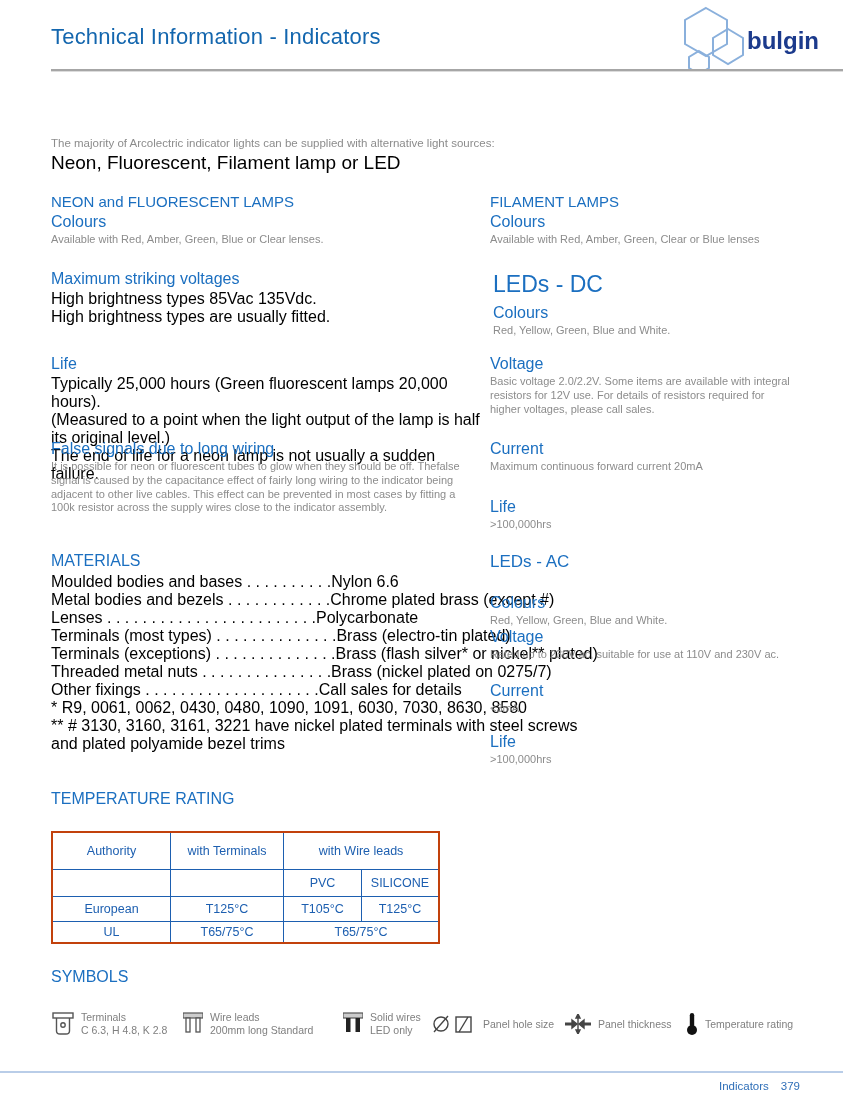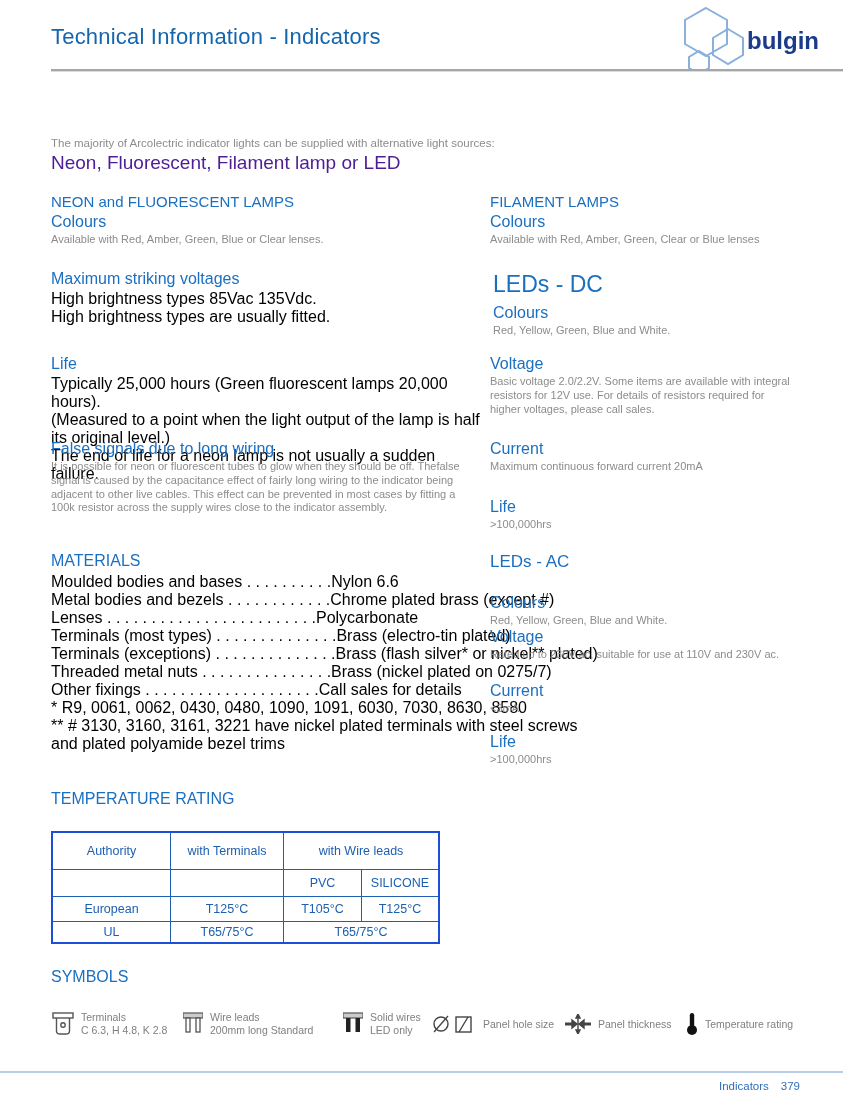--- a/index.html
+++ b/index.html
@@ -4,32 +4,32 @@
 <style>
   html,body{margin:0;padding:0;background:#ffffff;}
   .page{
     position:relative;width:843px;height:1098px;background:#ffffff;
     font-family:"Liberation Sans","DejaVu Sans",sans-serif;overflow:hidden;
   }
   .page-title{position:absolute;left:51px;top:24px;font-size:22px;color:#1366ae;letter-spacing:.2px;text-align:center;}
   .header-rule{position:absolute;left:51px;top:69px;right:0;height:2px;background:#a6a6a6;border-bottom:1px solid #dcdcdc;}
   .logo{position:absolute;left:668px;top:4px;width:150px;height:66px;}
   .intro-small{position:absolute;left:51px;top:137px;font-size:11.5px;color:#8c8c8c;}
-  .intro-lead{position:absolute;left:51px;top:152px;font-size:19px;color:#4c1d95;}
+  .intro-lead{position:absolute;left:51px;top:152px;font-size:19px;color:#000000;}
   .sec{position:absolute;}
   .colL{left:51px;width:435px;}
   .colR{left:490px;width:316px;}
   .h-caps{font-size:15px;color:#1b6fc0;margin:0 0 3px 0;font-weight:400;}
   .h-sub{font-size:16px;color:#1b6fc0;margin:0 0 2px 0;font-weight:400;}
   .body-txt{font-size:11px;line-height:13.8px;color:#8c8c8c;margin:0;}
   .mat-line{white-space:nowrap;}
   
   .temp-table{position:absolute;left:51px;top:831px;border-collapse:collapse;table-layout:fixed;}
   .temp-table td{border:1.5px solid #1d5fb0;color:#1d5fb0;font-size:12.5px;text-align:center;vertical-align:middle;padding:0;}
-  .temp-table{border:2px solid #1d4ed8;}
+  .temp-table{border:2px solid #c2410c;}
   .c1{width:117px;} .c2{width:112px;} .c3{width:77px;} .c4{width:76px;}
   .r1{height:37px;} .r2{height:27px;} .r3{height:25px;} .r4{height:22px;}
   
   .sym-item{position:absolute;display:flex;align-items:center;gap:7px;top:1005px;height:38px;}
   .sym-label{font-size:10.5px;line-height:13px;color:#7f7f7f;}
   .footer-rule{position:absolute;left:0;top:1071px;width:100%;height:2px;background:#b9cde8;}
   .footer-text{position:absolute;top:1080px;right:43px;font-size:11.5px;color:#2f6fb8;display:flex;gap:12px;}
   svg{display:block;}
 </style>
 </head>

